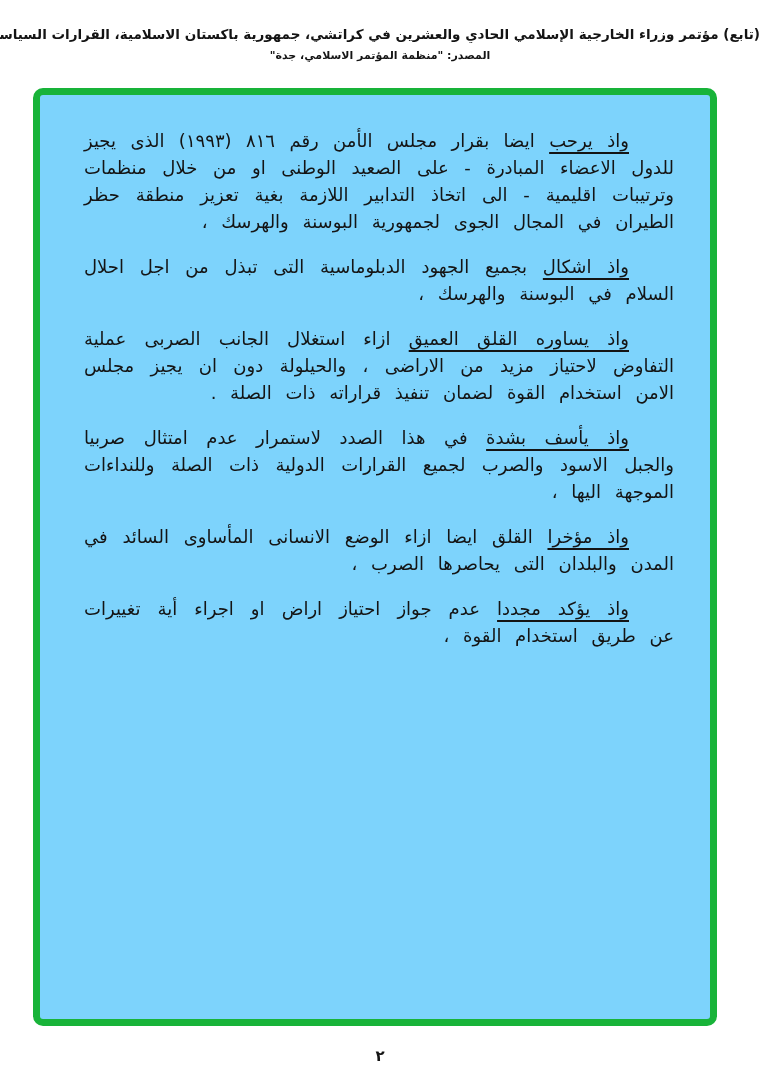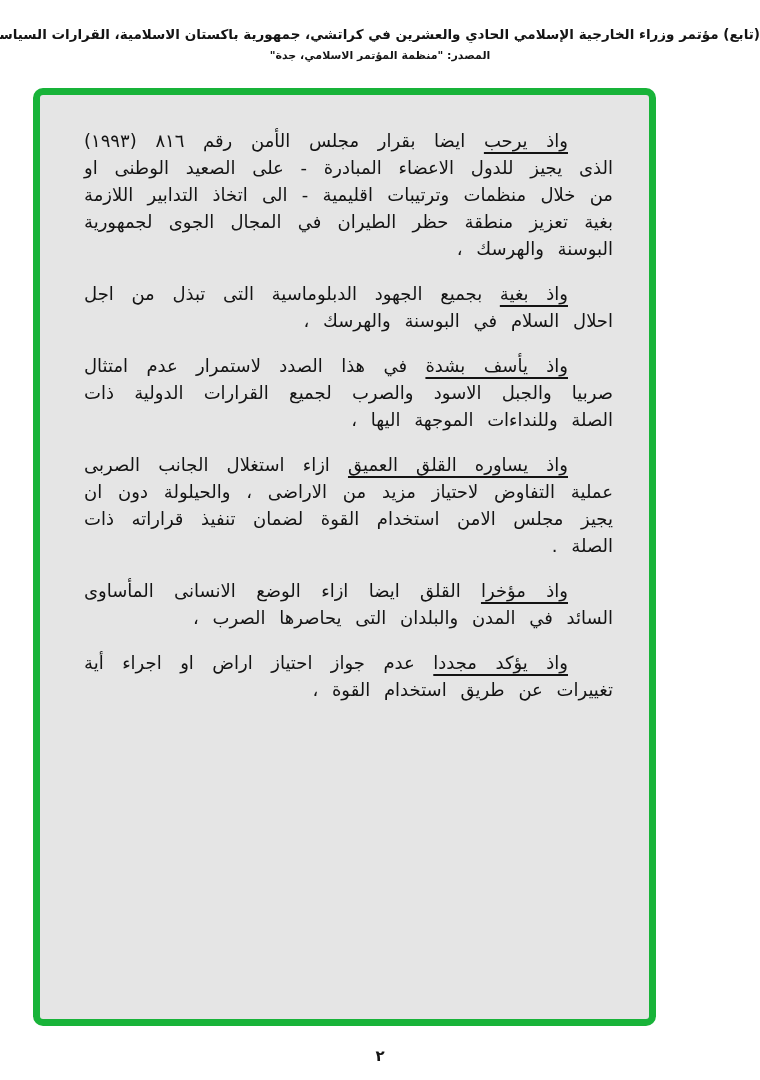--- a/index.html
+++ b/index.html
@@ -29,24 +29,24 @@
   }
   .doc-header .line2 {
     margin-top: 7px;
     font-size: 11px;
     font-weight: bold;
   }
 
   .scan-frame {
     position: absolute;
     left: 33px; top: 88px;
-    width: 623px; height: 938px;
+    width: 684px; height: 938px;
     border: 7px solid var(--accent);
     border-radius: 10px;
-    background: #e5e5e5;
+    background: #7dd3fc;
   }
   .scan-content {
     position: absolute;
     inset: 0;
     padding: 32px 36px 14px 44px;
     direction: rtl;
     text-align: justify;
     overflow: hidden;
   }
   p.clause {
@@ -85,32 +85,32 @@
 
   <div class="scan-frame">
     <div class="scan-content">
 
       <p class="clause">
         <span class="lead">واذ يرحب</span>
         <span>ايضا بقرار مجلس الأمن رقم ٨١٦ (١٩٩٣) الذى يجيز للدول الاعضاء المبادرة - على الصعيد الوطنى او من خلال منظمات وترتيبات اقليمية - الى اتخاذ التدابير اللازمة بغية تعزيز منطقة حظر الطيران في المجال الجوى لجمهورية البوسنة والهرسك ،</span>
       </p>
 
       <p class="clause">
-        <span class="lead">واذ بغية</span>
+        <span class="lead">واذ اشكال</span>
         <span>بجميع الجهود الدبلوماسية التى تبذل من اجل احلال السلام في البوسنة والهرسك ،</span>
+      </p>
+
+      <p class="clause">
+        <span class="lead">واذ يساوره القلق العميق</span>
+        <span>ازاء استغلال الجانب الصربى عملية التفاوض لاحتياز مزيد من الاراضى ، والحيلولة دون ان يجيز مجلس الامن استخدام القوة لضمان تنفيذ قراراته ذات الصلة .</span>
       </p>
 
       <p class="clause">
         <span class="lead">واذ يأسف بشدة</span>
         <span>في هذا الصدد لاستمرار عدم امتثال صربيا والجبل الاسود والصرب لجميع القرارات الدولية ذات الصلة وللنداءات الموجهة اليها ،</span>
-      </p>
-
-      <p class="clause">
-        <span class="lead">واذ يساوره القلق العميق</span>
-        <span>ازاء استغلال الجانب الصربى عملية التفاوض لاحتياز مزيد من الاراضى ، والحيلولة دون ان يجيز مجلس الامن استخدام القوة لضمان تنفيذ قراراته ذات الصلة .</span>
       </p>
 
       <p class="clause">
         <span class="lead">واذ مؤخرا</span>
         <span>القلق ايضا ازاء الوضع الانسانى المأساوى السائد في المدن والبلدان التى يحاصرها الصرب ،</span>
       </p>
 
 
       <p class="clause">
         <span class="lead">واذ يؤكد مجددا</span>

